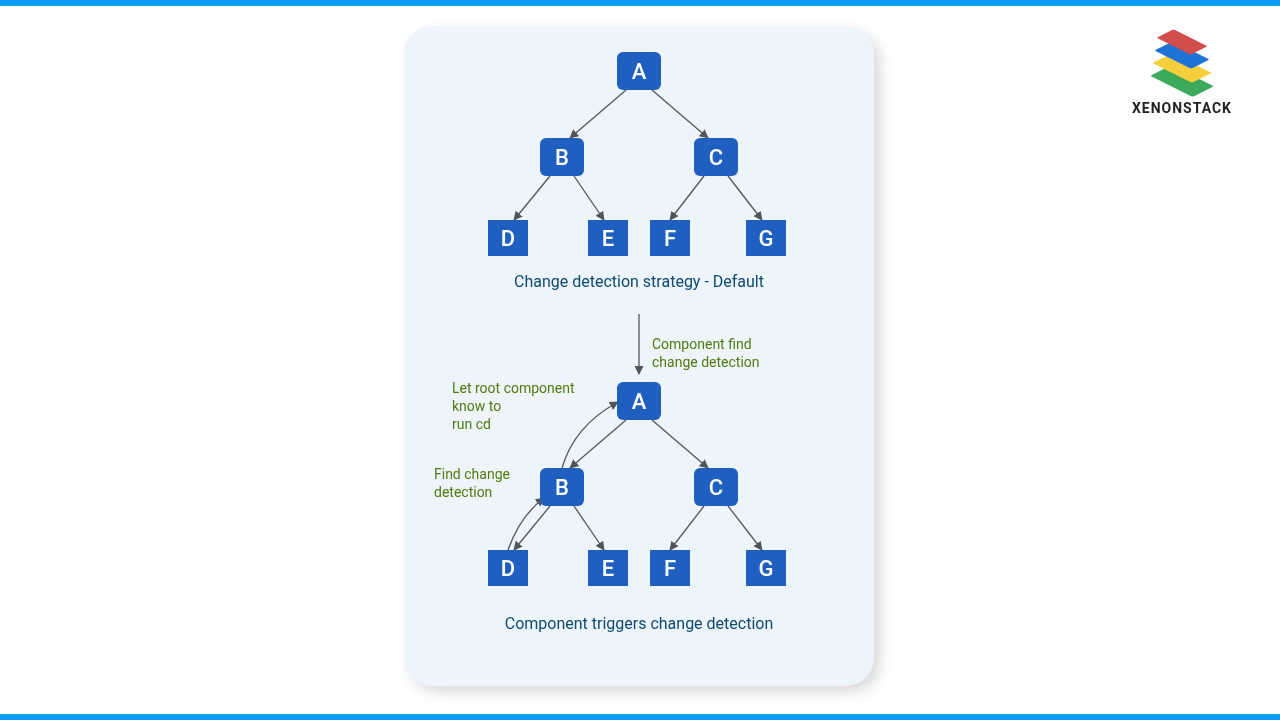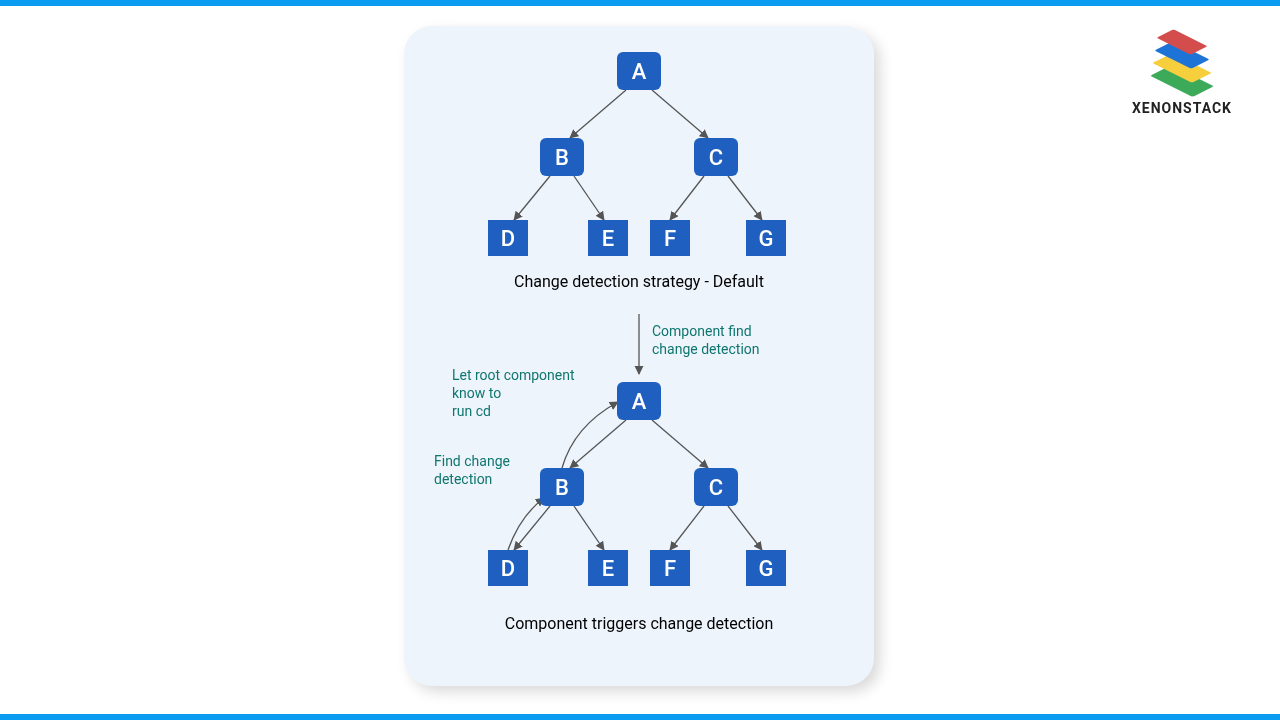--- a/index.html
+++ b/index.html
@@ -74,30 +74,31 @@
     font-size: 22px;
     font-weight: 500;
     display: flex;
     align-items: center;
     justify-content: center;
     border-radius: 6px;
   }
   .node.leaf { border-radius: 0; }
   .caption {
     position: absolute;
-    color: #000000;
+    color: #0c4a6e;
     font-size: 16px;
     text-align: center;
     width: 100%;
   }
   .anno {
     position: absolute;
-    color: #0f766e;
+    color: #4d7c0f;
     font-size: 14px;
     line-height: 1.3;
+    margin-top: 13px;
   }
   svg.arrows {
     position: absolute;
     inset: 0;
     overflow: visible;
   }
 </style>
 </head>
 <body>
 

